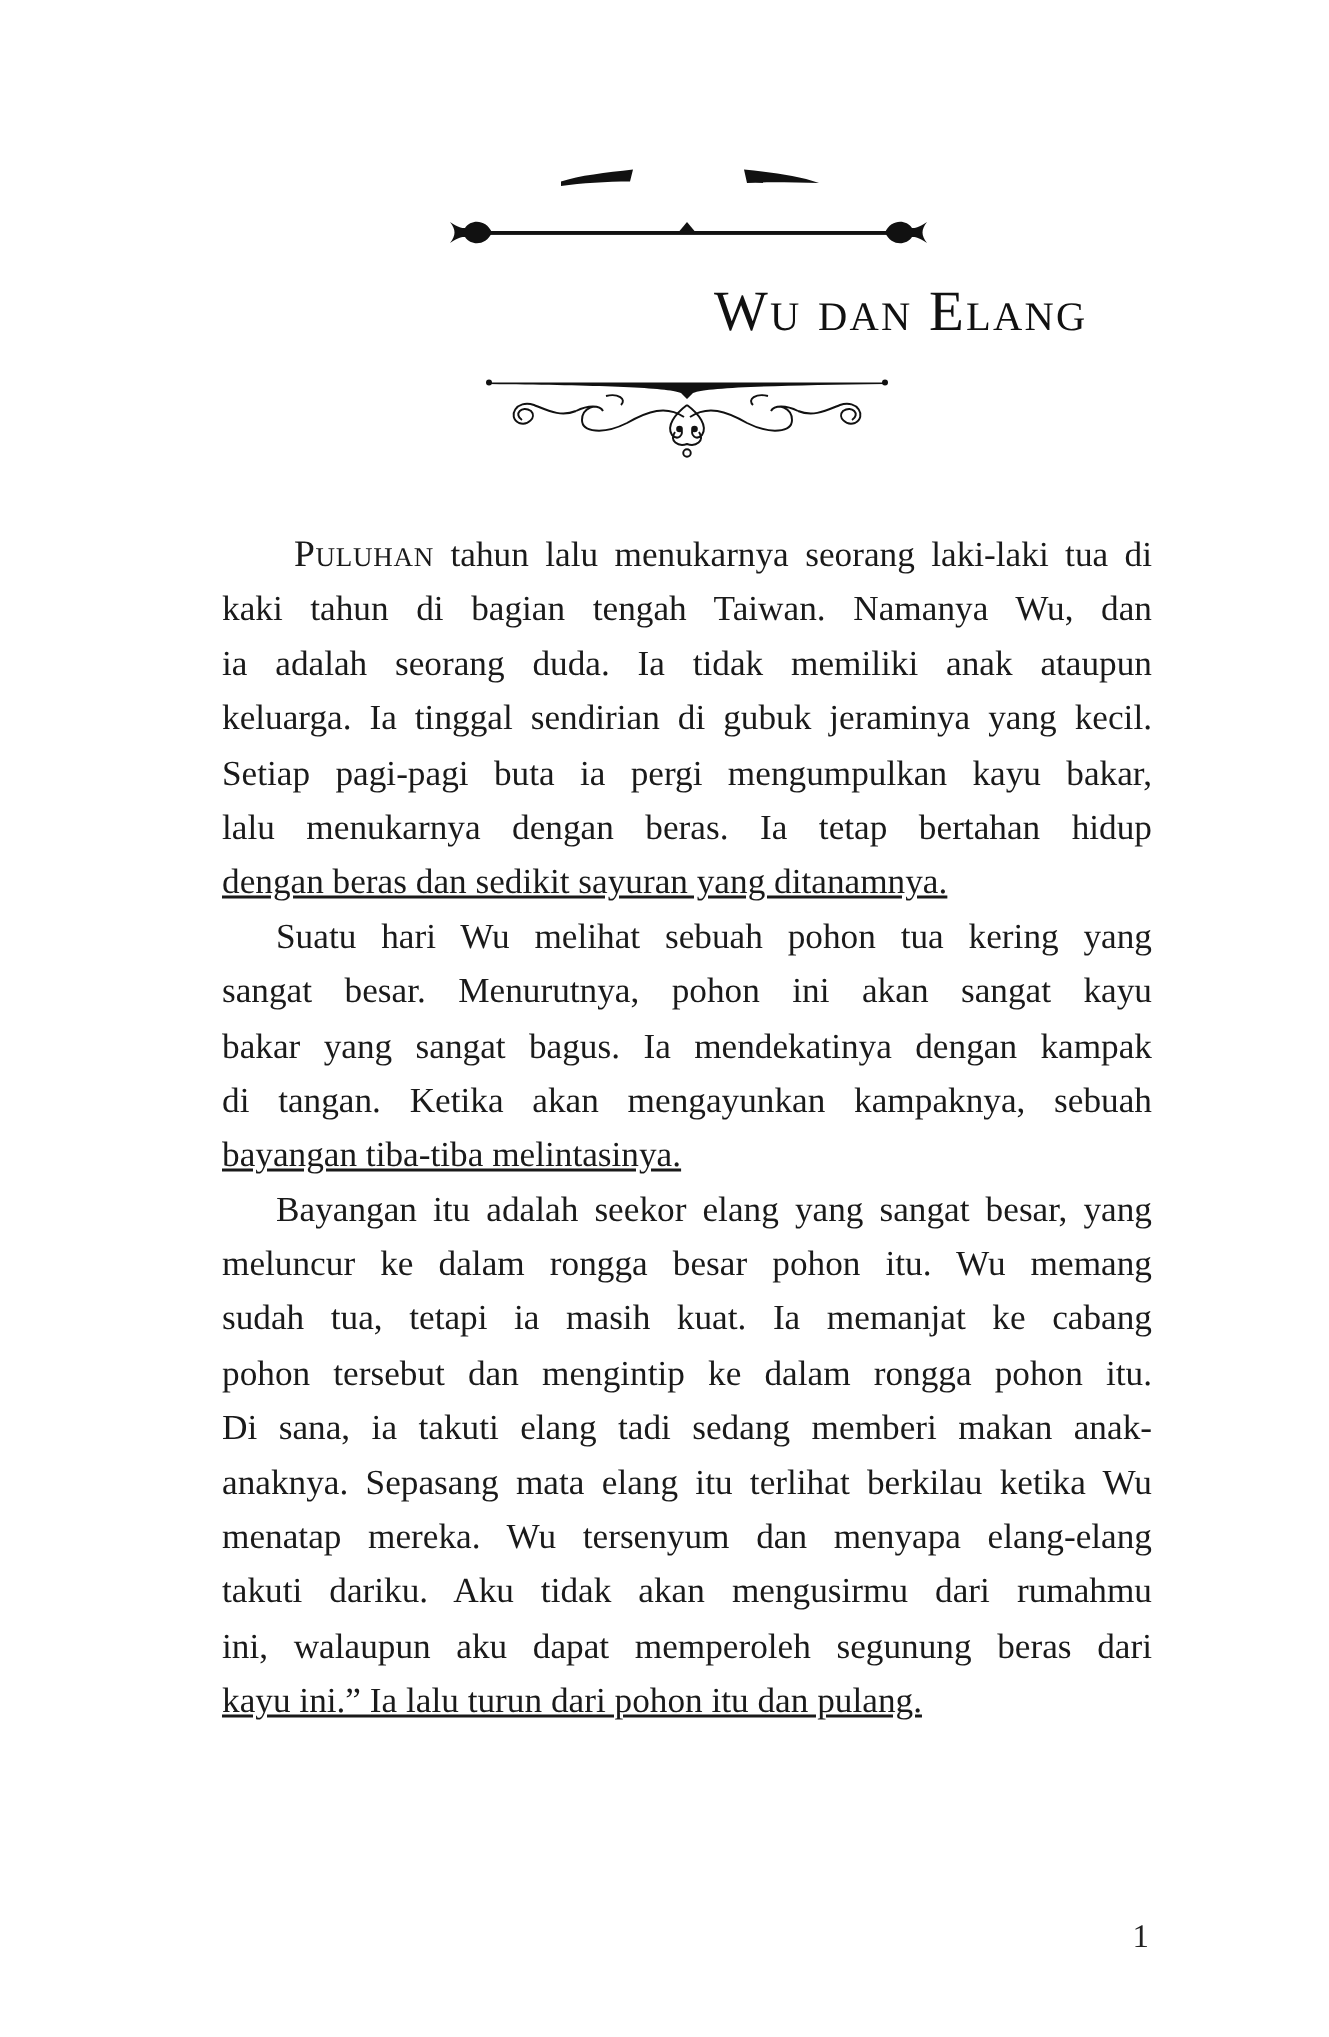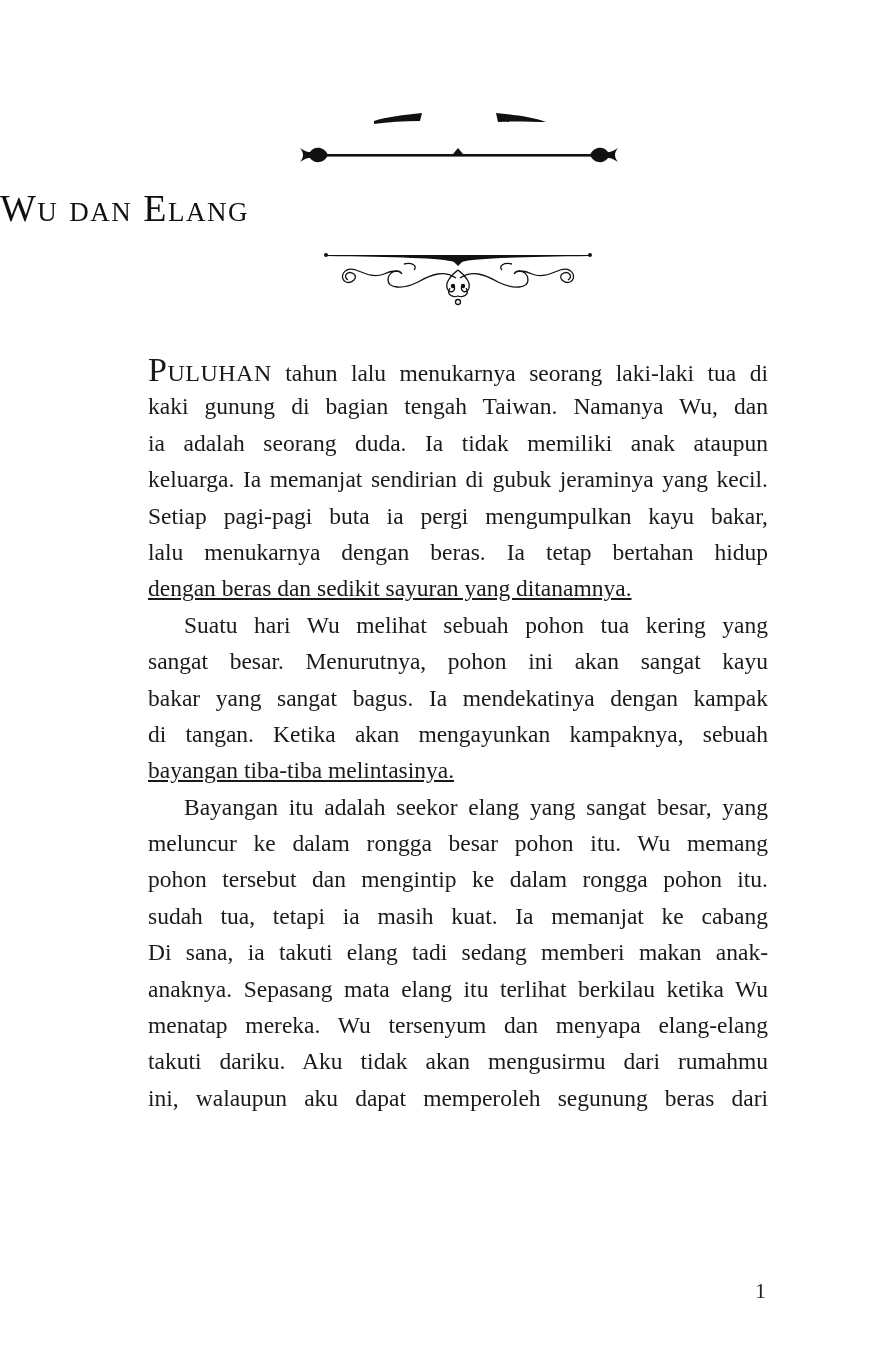--- a/index.html
+++ b/index.html
@@ -20,21 +20,21 @@
       left: 296px;
       top: 108px;
       width: 326px;
       height: 60px;
     }
     .chapter-title {
       position: absolute;
       left: 0;
       width: 725px;
       top: 186px;
-      text-align: left;
+      text-align: right;
       font-size: 38px;
       font-variant: small-caps;
       letter-spacing: 1.5px;
       color: #111;
       margin: 0;
       font-weight: normal;
       line-height: 44px;
     }
     .ornament-bottom {
       position: absolute;
@@ -61,22 +61,23 @@
     }
     .line.last {
       text-align-last: left;
       text-decoration: underline;
     }
     .line.indent {
       padding-left: 36px;
     }
     .lead-caps {
       font-variant: small-caps;
-      font-size: 34px;
+      font-size: 25px;
       letter-spacing: 0.5px;
+      margin-left: 48px;
     }
     .page-number {
       position: absolute;
       left: 755px;
       top: 1278px;
       font-size: 22px;
       color: #222;
     }
   </style>
 </head>
@@ -121,42 +122,43 @@
     <circle cx="136" cy="54" r="2.5"></circle>
   </g>
   <circle cx="131" cy="38" r="2.2" fill="#111"></circle>
   <circle cx="141" cy="38" r="2.2" fill="#111"></circle>
 </svg>
 
 <div class="body-text">
 
   <div>
     <span class="line"><span class="lead-caps">Puluhan</span><span> tahun lalu menukarnya seorang laki-laki tua di</span></span>
-    <span class="line">kaki gunung di bagian tengah Taiwan. Namanya Wu, dan</span>
+    <span class="line">kaki tahun di bagian tengah Taiwan. Namanya Wu, dan</span>
     <span class="line">ia adalah seorang duda. Ia tidak memiliki anak ataupun</span>
-    <span class="line">keluarga. Ia memanjat sendirian di gubuk jeraminya yang kecil.</span>
+    <span class="line">keluarga. Ia tinggal sendirian di gubuk jeraminya yang kecil.</span>
     <span class="line">Setiap pagi-pagi buta ia pergi mengumpulkan kayu bakar,</span>
     <span class="line">lalu menukarnya dengan beras. Ia tetap bertahan hidup</span>
     <span class="line last">dengan beras dan sedikit sayuran yang ditanamnya.</span>
   </div>
 
   <div>
     <span class="line indent">Suatu hari Wu melihat sebuah pohon tua kering yang</span>
     <span class="line">sangat besar. Menurutnya, pohon ini akan sangat kayu</span>
     <span class="line">bakar yang sangat bagus. Ia mendekatinya dengan kampak</span>
     <span class="line">di tangan. Ketika akan mengayunkan kampaknya, sebuah</span>
     <span class="line last">bayangan tiba-tiba melintasinya.</span>
   </div>
 
   <div>
     <span class="line indent">Bayangan itu adalah seekor elang yang sangat besar, yang</span>
     <span class="line">meluncur ke dalam rongga besar pohon itu. Wu memang</span>
+    <span class="line">sudah tua, tetapi ia masih kuat. Ia memanjat ke cabang</span>
     <span class="line">pohon tersebut dan mengintip ke dalam rongga pohon itu.</span>
-    <span class="line">sudah tua, tetapi ia masih kuat. Ia memanjat ke cabang</span>
     <span class="line">Di sana, ia takuti elang tadi sedang memberi makan anak-</span>
     <span class="line">anaknya. Sepasang mata elang itu terlihat berkilau ketika Wu</span>
     <span class="line">menatap mereka. Wu tersenyum dan menyapa elang-elang</span>
     <span class="line">takuti dariku. Aku tidak akan mengusirmu dari rumahmu</span>
     <span class="line">ini, walaupun aku dapat memperoleh segunung beras dari</span>
+    <span class="line last">kayu ini.” Ia lalu turun dari pohon itu dan pulang.</span>
   </div>
 </div>
 
 <div class="page-number">1</div>
 
 </body></html>

